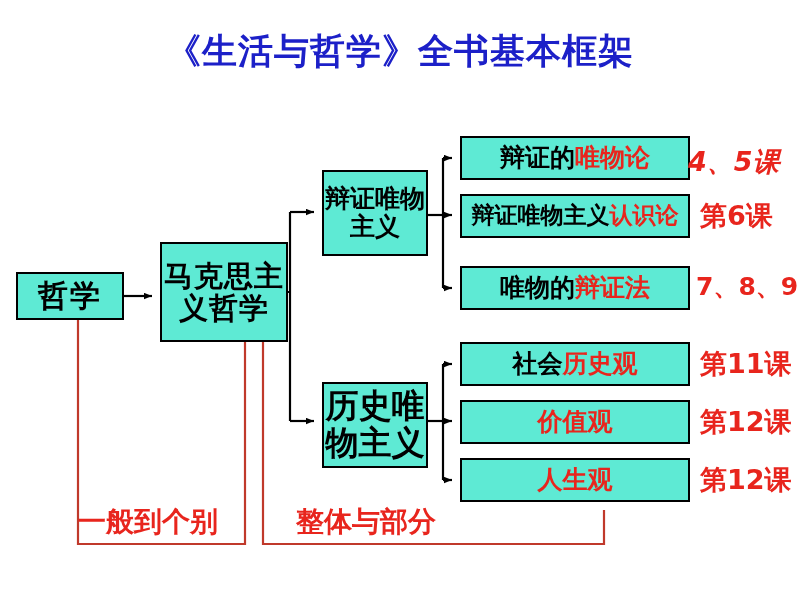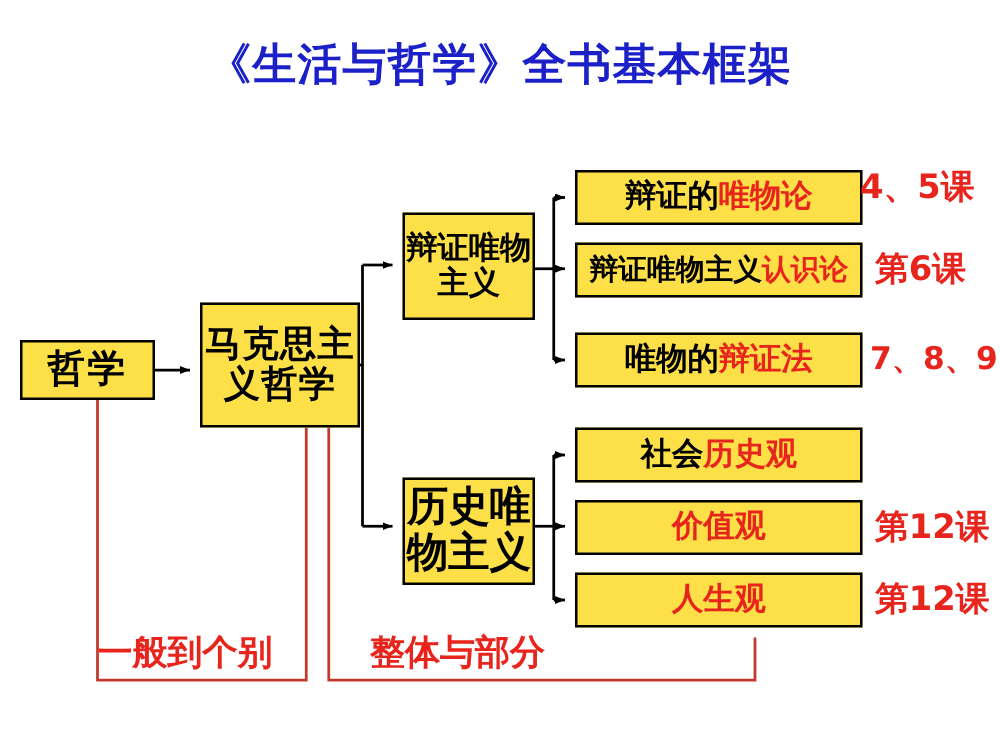--- a/index.html
+++ b/index.html
@@ -38,31 +38,30 @@
     text-align: center;
     color: #1c20c8;
     font-weight: bold;
     font-size: 35px;
     letter-spacing: 1px;
     white-space: nowrap;
   }
 
   .box {
     position: absolute;
-    background: #fde047;
+    background: #5eead4;
     border: 2px solid #000000;
     box-sizing: border-box;
     display: flex;
     align-items: center;
     justify-content: center;
     color: #000000;
     font-weight: bold;
     line-height: 1.12;
     text-align: center;
-    font-family: Liberation Serif, serif;
   }
 
   .box .redtext { color: #e8251d; }
   .box .blacktext { color: #000000; }
 
   
   #box-philosophy {
     left: 16px; top: 272px;
     width: 108px; height: 48px;
     font-size: 30px;
@@ -101,21 +100,21 @@
 
   
   .lesson {
     position: absolute;
     color: #e8251d;
     font-weight: bold;
     font-size: 27px;
     white-space: nowrap;
     line-height: 1;
   }
-  #lesson-1 { left: 688px; top: 136px; }
+  #lesson-1 { left: 688px; top: 148px; font-style: italic; }
   #lesson-2 { left: 700px; top: 202px; }
   #lesson-3 { left: 696px; top: 274px; font-size: 25px; }
   #lesson-4 { left: 700px; top: 350px; }
   #lesson-5 { left: 700px; top: 408px; }
   #lesson-6 { left: 700px; top: 466px; }
 
   
   .caption {
     position: absolute;
     color: #e8251d;
@@ -202,20 +201,21 @@
   <div class="box rowbox" id="box-dialectics">
     <span class="blacktext">唯物的</span>
       <span class="redtext">辩证法</span>
   </div>
   <div class="lesson" id="lesson-3">7、8、9、10课</div>
 
   <div class="box rowbox" id="box-history-view">
     <span class="blacktext">社会</span>
       <span class="redtext">历史观</span>
   </div>
+  <div class="lesson" id="lesson-4">第11课</div>
 
   <div class="box rowbox" id="box-value-view">
     <span class="redtext">价值观</span>
   </div>
   <div class="lesson" id="lesson-5">第12课</div>
 
   <div class="box rowbox" id="box-life-view">
     <span class="redtext">人生观</span>
   </div>
   <div class="lesson" id="lesson-6">第12课</div>

